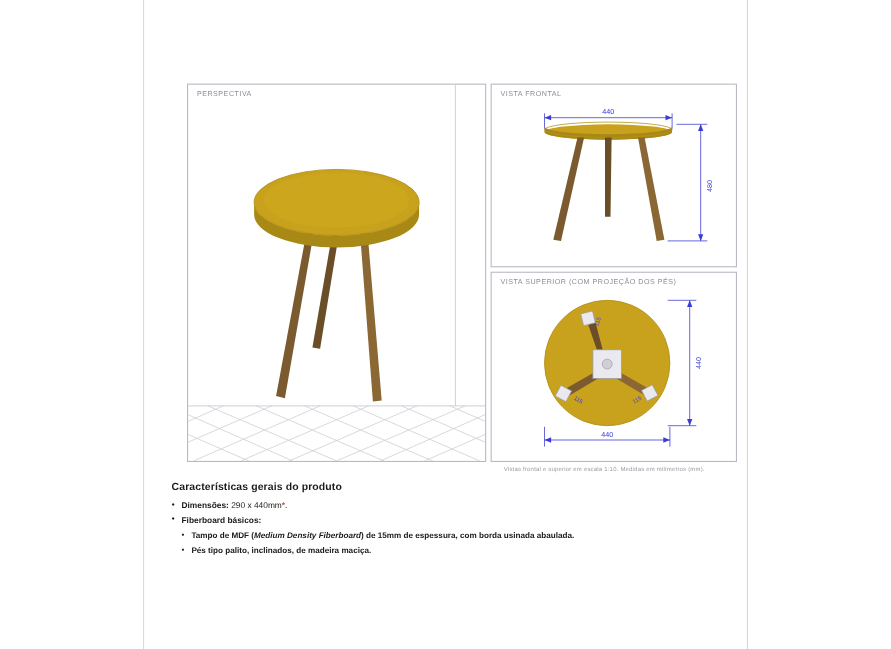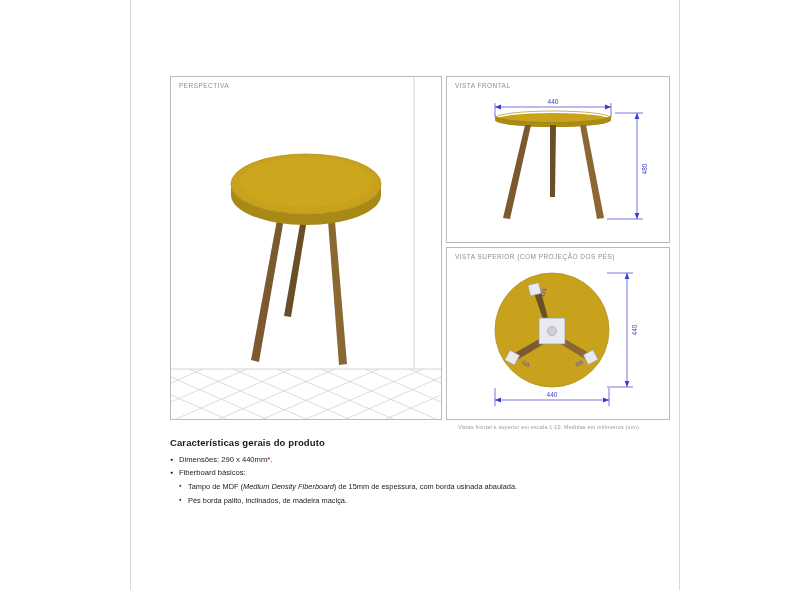--- a/index.html
+++ b/index.html
@@ -63,21 +63,21 @@
     top: 424px;
     font-size: 5.4px;
     color: #9a9aa4;
     letter-spacing: .2px;
     white-space: nowrap;
   }
 
   
   #specs {
     position: absolute;
-    left: 170px;
+    left: 156px;
     top: 437px;
     width: 500px;
     color: #1a1a1a;
   }
   #specs h2 {
     margin: 0 0 7px 0;
     font-size: 9.5px;
     font-weight: bold;
     letter-spacing: .1px;
   }
@@ -88,31 +88,32 @@
     padding-left: 9px;
     line-height: 1.25;
   }
   .bullet-lvl1::before {
     content: "\25CF";
     position: absolute;
     left: 0; top: 0;
     font-size: 5px;
     line-height: 1.75;
   }
-  .bullet-lvl1 .lbl { font-weight: normal; }
+  .bullet-lvl1 .lbl { font-weight: bold; }
   .bullet-lvl1 .val { font-weight: normal; }
   .star { color: #d33b2f; font-weight: bold; }
 
   .sub-list { margin: 2px 0 0 0; padding: 0; list-style: none; }
   .sub-list li {
     font-size: 7.4px;
     position: relative;
     padding-left: 18px;
     margin-bottom: 4.5px;
     line-height: 1.25;
+    font-weight: bold;
   }
   .sub-list li::before {
     content: "\25CF";
     position: absolute;
     left: 9px; top: 0;
     font-size: 4.4px;
     line-height: 1.9;
   }
   .it { font-style: italic; }
 </style>
@@ -259,18 +260,18 @@
 
     <p class="bullet-lvl1">
       <span class="lbl">Fiberboard básicos:</span>
     </p>
 
     <ul class="sub-list">
       <li>
         <span>Tampo de MDF (</span><span class="it">Medium Density Fiberboard</span><span>) de 15mm de espessura, com borda usinada abaulada.</span>
       </li>
       <li>
-        <span>Pés borda palito, inclinados, de madeira maciça.</span>
+        <span>Pés tipo palito, inclinados, de madeira maciça.</span>
       </li>
     </ul>
   </div>
 
 </div>
 
 </body></html>

